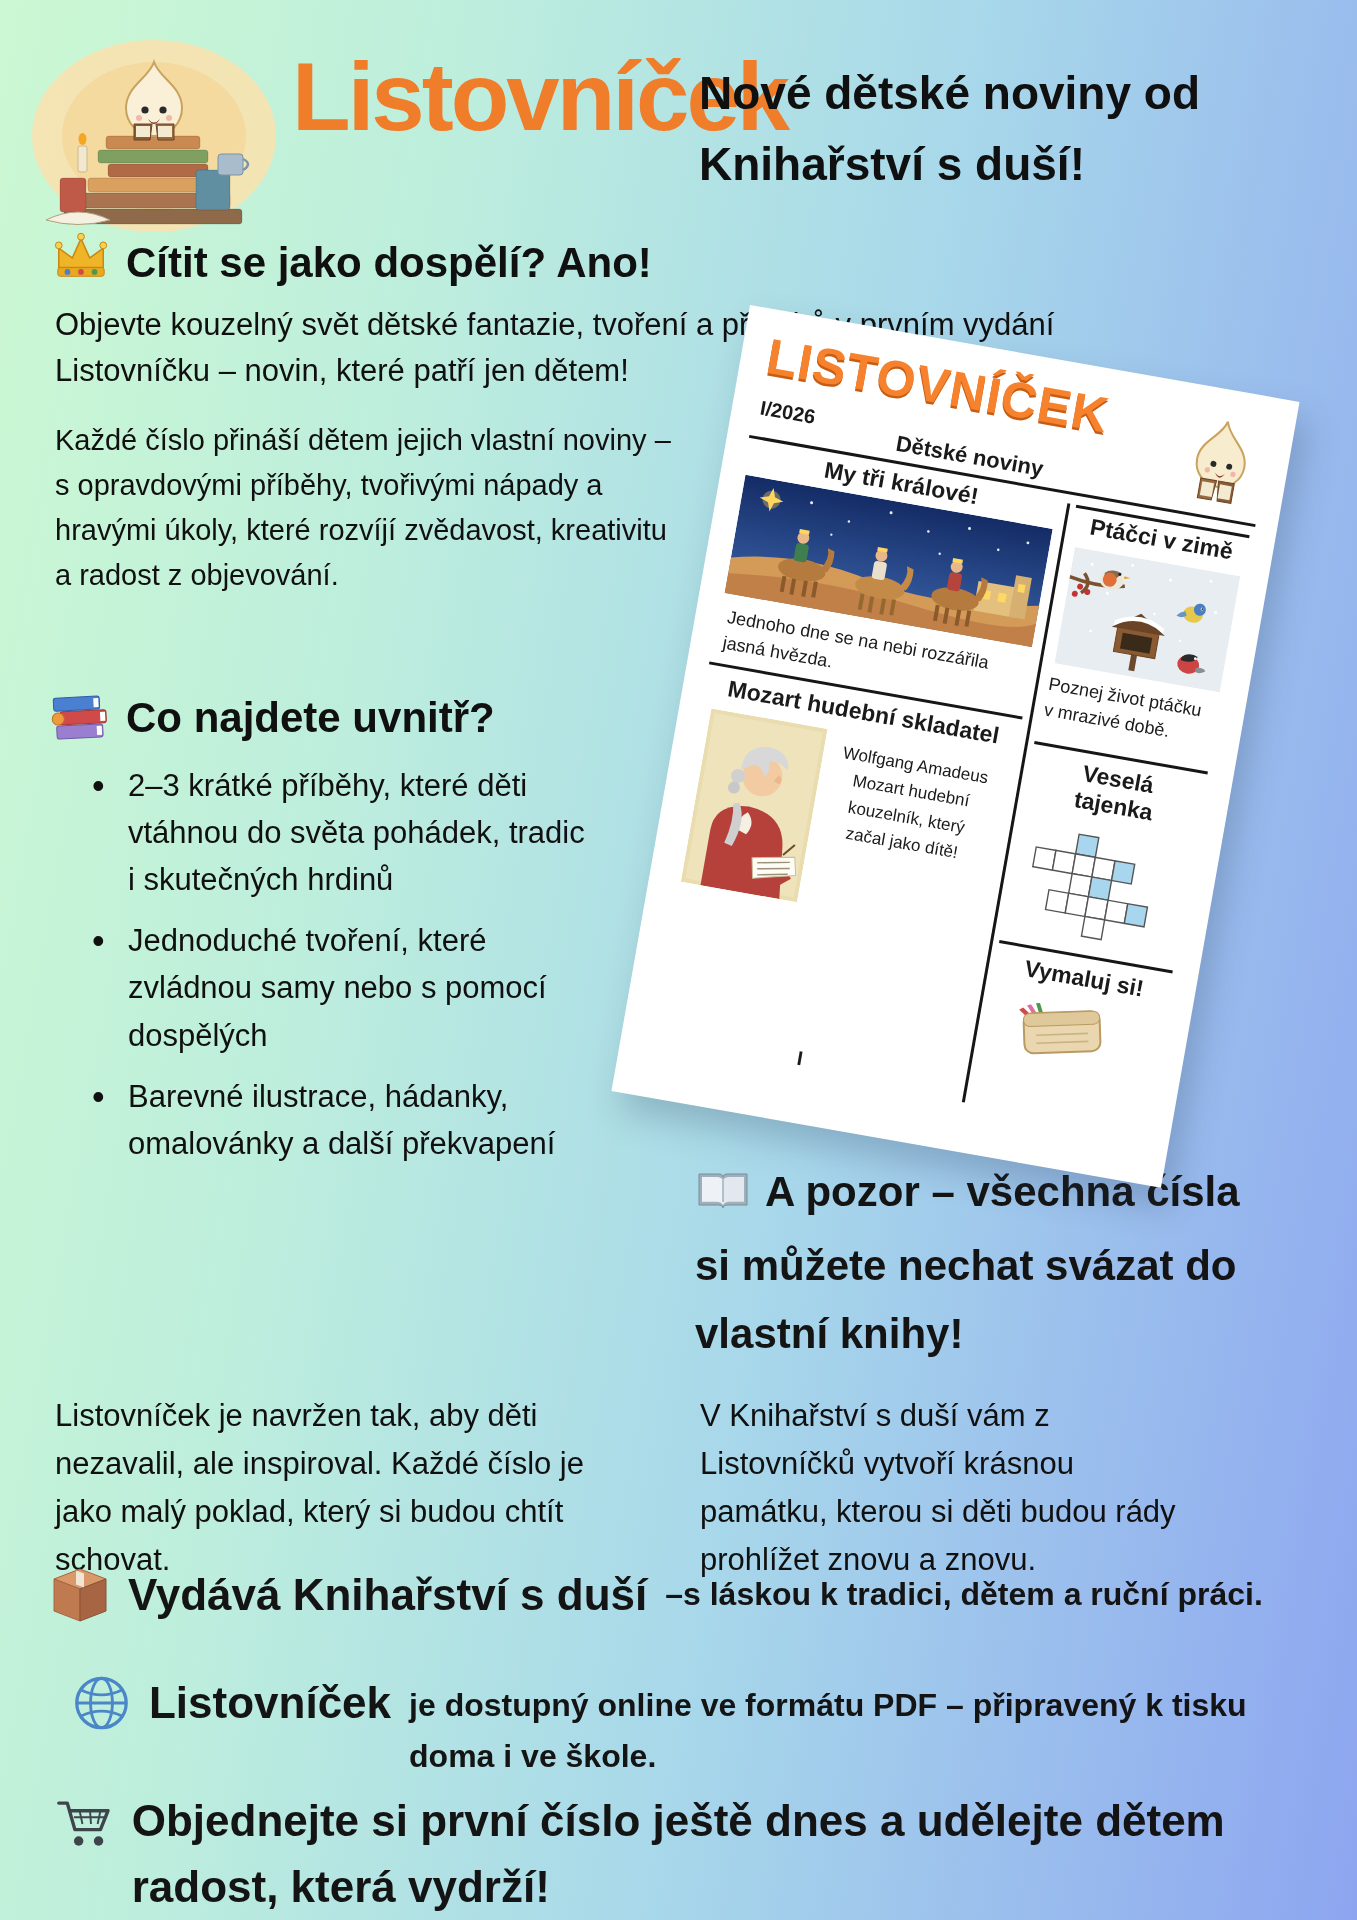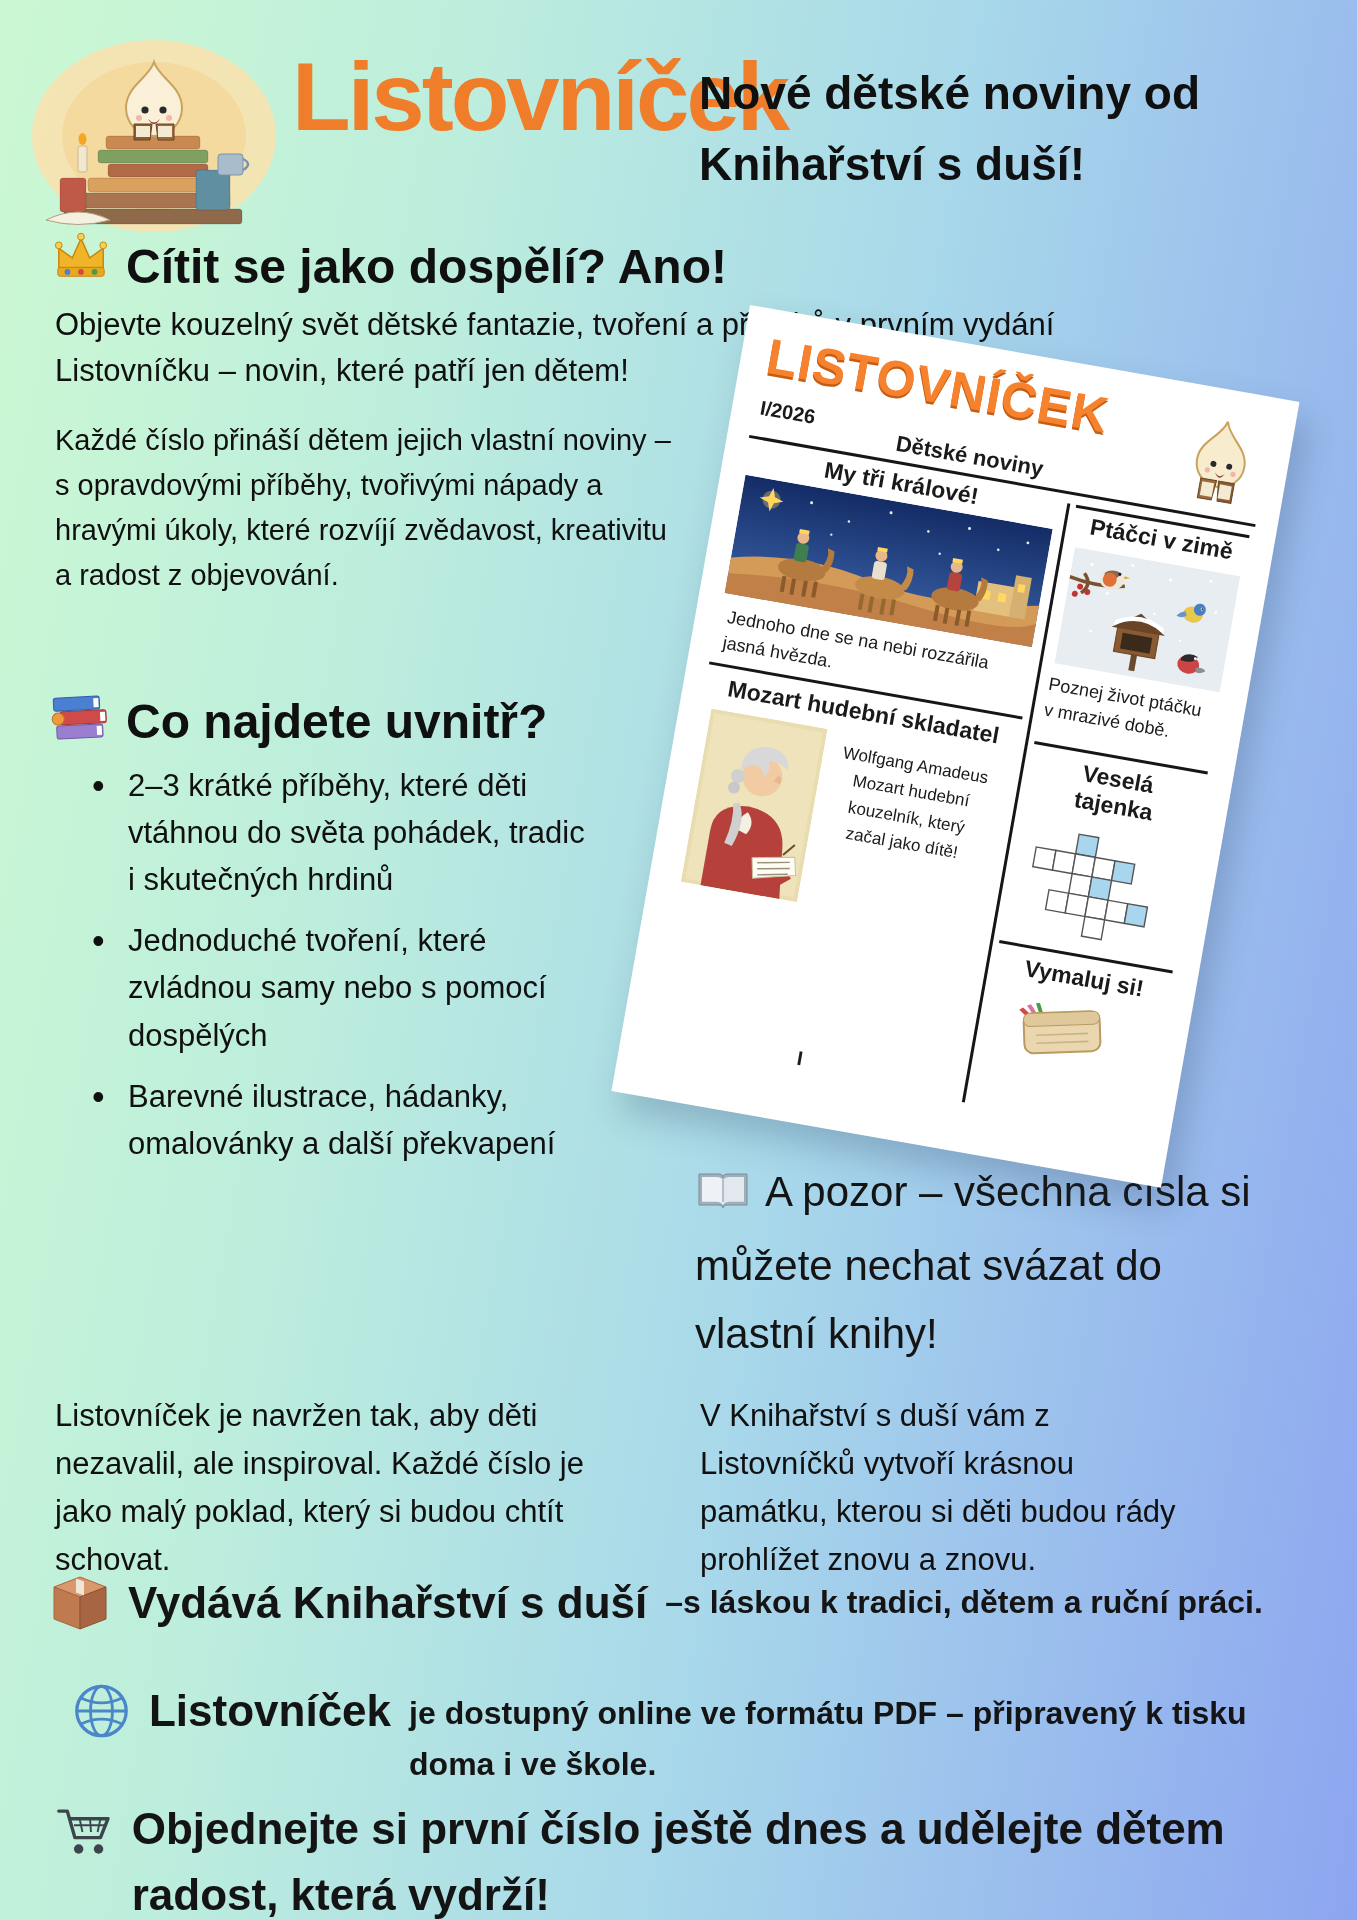--- a/index.html
+++ b/index.html
@@ -10,44 +10,44 @@
     color:#141414;
   }
   .abs { position:absolute; }
 
   
   .main-title { left:292px; top:42px; font-size:96px; font-weight:800; letter-spacing:-3px; color:#f07d2a; }
   .main-subtitle { left:699px; top:58px; width:545px; font-size:46px; font-weight:800; line-height:1.55; color:#101010; }
 
   
   .h-row { display:flex; align-items:flex-start; gap:16px; }
-  .h-text { font-size:48px; font-weight:800; color:#101010; line-height:1.55; }
+  .h-text { font-size:42px; font-weight:800; color:#101010; line-height:1.55; }
   .body-text { font-size:31px; line-height:1.47; color:#101010; }
 
   .p1 { left:55px; top:302px; width:1155px; }
   .p2 { left:55px; top:418px; width:620px; font-size:29px; line-height:1.55; }
 
   .sec-adults { left:52px; top:230px; }
   .sec-inside { left:48px; top:685px; }
 
   .bullets { left:88px; top:762px; width:560px; margin:0; padding:0; list-style:none; }
   .bullets li { position:relative; padding-left:40px; font-size:31px; line-height:1.52; margin-bottom:14px; max-width:470px; color:#101010; }
   .bullets li::before { content:"•"; position:absolute; left:4px; top:-3px; font-size:36px; }
 
   .sec-light { left:52px; top:1245px; }
   .light-lines div { font-size:42px; font-weight:800; line-height:1.6; }
   .light-line2 { padding-left:36px; }
   .p3 { left:55px; top:1392px; width:560px; font-size:31px; line-height:1.55; }
 
-  .sec-binding { left:695px; top:1158px; width:565px; font-size:42px; font-weight:400; line-height:1.62; }
+  .sec-binding { left:695px; top:1158px; width:565px; font-size:42px; font-weight:700; line-height:1.62; }
   .sec-binding .inline-icon { display:inline-block; vertical-align:-6px; margin-right:14px; }
   .p4 { left:700px; top:1392px; width:480px; font-size:31px; line-height:1.55; }
 
   
-  .f-row { display:flex; align-items:center; gap:18px;margin-top:8px; }
+  .f-row { display:flex; align-items:center; gap:18px; }
   .f-bold { font-size:44px; font-weight:800; white-space:nowrap; }
   .f-rest { font-size:32px; font-weight:700; line-height:1.6; }
   .row-publisher { left:50px; top:1565px; width:1270px; }
   .row-online { left:72px; top:1672px; width:1250px; align-items:flex-start; }
   .row-online .f-rest { width:960px; margin-top:8px; }
   .row-order { left:55px; top:1788px; width:1280px; align-items:flex-start; }
   .row-order .f-bold { white-space:normal; width:1230px; line-height:1.5; font-size:44px; }
 
   
   .newspaper {

